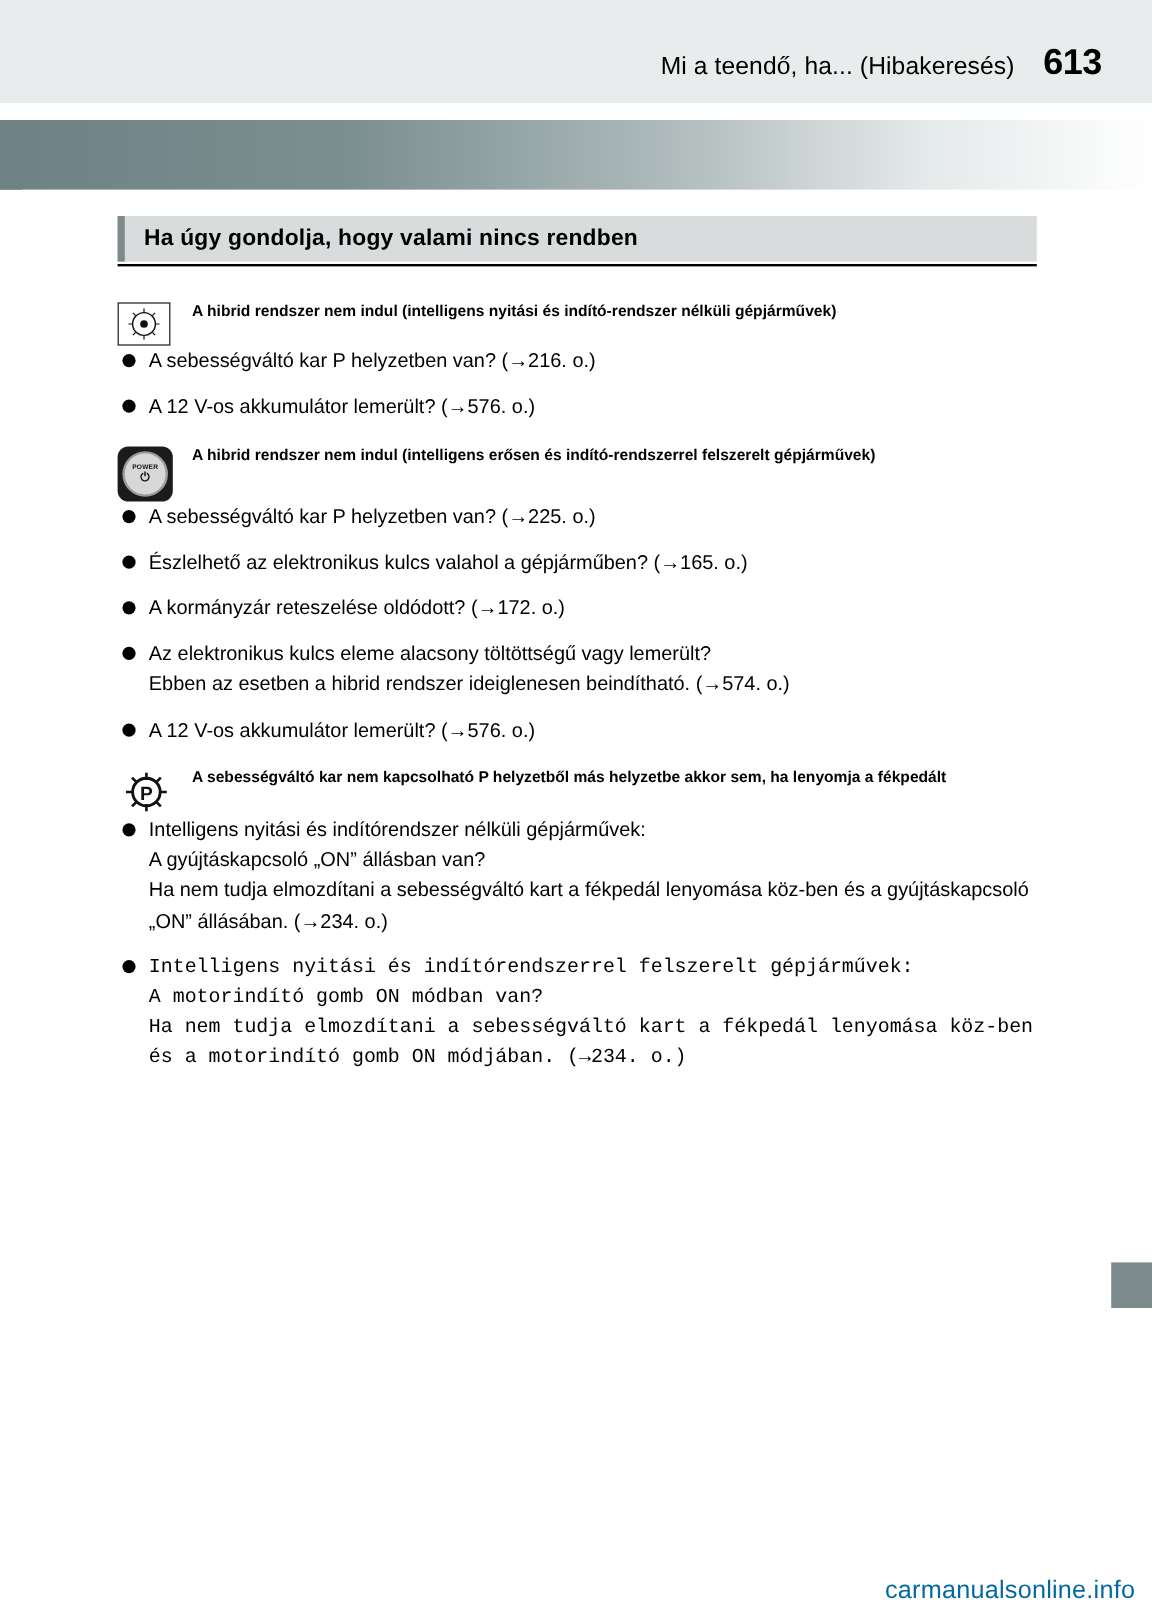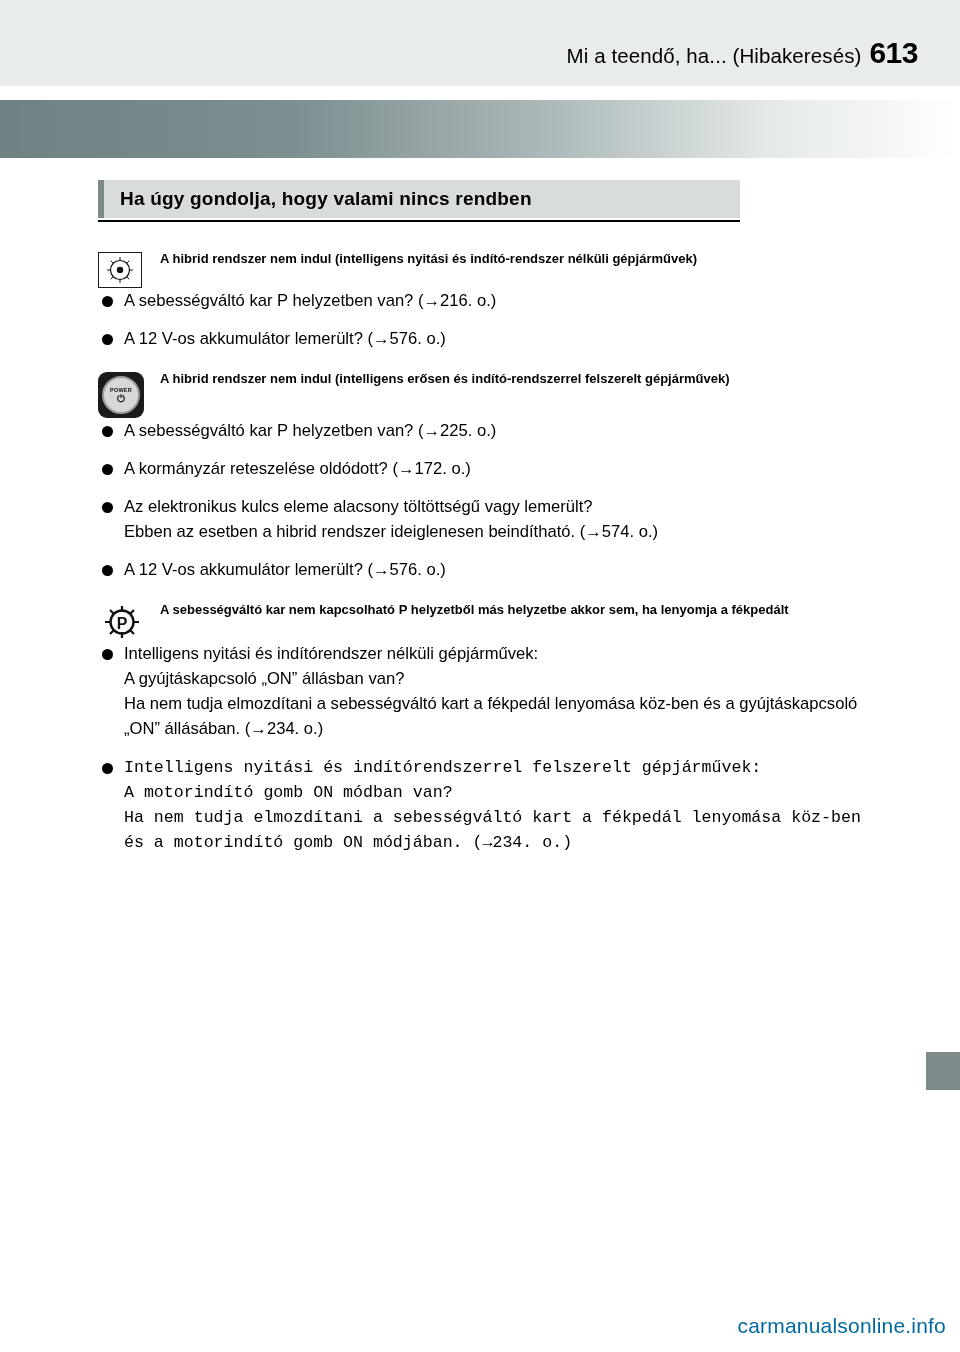--- a/index.html
+++ b/index.html
@@ -26,21 +26,21 @@
     width: 960px;
     height: 86px;
     background: #e9ecec;
   }
   .header-inner {
     position: absolute;
     right: 42px;
     top: 36px;
     display: flex;
     align-items: baseline;
-    gap: 8px;
+    gap: 24px;
   }
   .header-title {
     font-size: 20.5px;
     color: #000;
     letter-spacing: 0.1px;
   }
   .header-pageno {
     font-size: 30px;
     font-weight: bold;
     letter-spacing: -0.5px;
@@ -68,21 +68,21 @@
     top: 100px;
     width: 18px;
     height: 58px;
     background: #6e8285;
   }
   
   .section-wrap {
     position: absolute;
     left: 98px;
     top: 180px;
-    width: 642px;
+    width: 766px;
   }
   .section-title-bar {
     position: relative;
     background: #d9dcdc;
     height: 38px;
     display: flex;
     align-items: center;
     padding-left: 22px;
     box-sizing: border-box;
   }
@@ -291,20 +291,24 @@
               <div class="pwr">⏻</div>
             </div>
           </div>
         </div>
         <div class="head-text">A hibrid rendszer nem indul (intelligens erősen és indító-rendszerrel felszerelt gépjárművek)</div>
       </div>
       <div class="bullets">
         <div class="bullet-row">
           <div class="bullet-dot"><span></span></div>
           <div class="bullet-text">A sebességváltó kar P helyzetben van? (→225. o.)</div>
+        </div>
+        <div class="bullet-row">
+          <div class="bullet-dot"><span></span></div>
+          <div class="bullet-text">Észlelhető az elektronikus kulcs valahol a gépjárműben? (→165. o.)</div>
         </div>
         <div class="bullet-row">
           <div class="bullet-dot"><span></span></div>
           <div class="bullet-text">A kormányzár reteszelése oldódott? (→172. o.)</div>
         </div>
         <div class="bullet-row">
           <div class="bullet-dot"><span></span></div>
           <div class="bullet-text" style="white-space: pre-line;">Az elektronikus kulcs eleme alacsony töltöttségű vagy lemerült?
 Ebben az esetben a hibrid rendszer ideiglenesen beindítható. (→574. o.)</div>
         </div>

